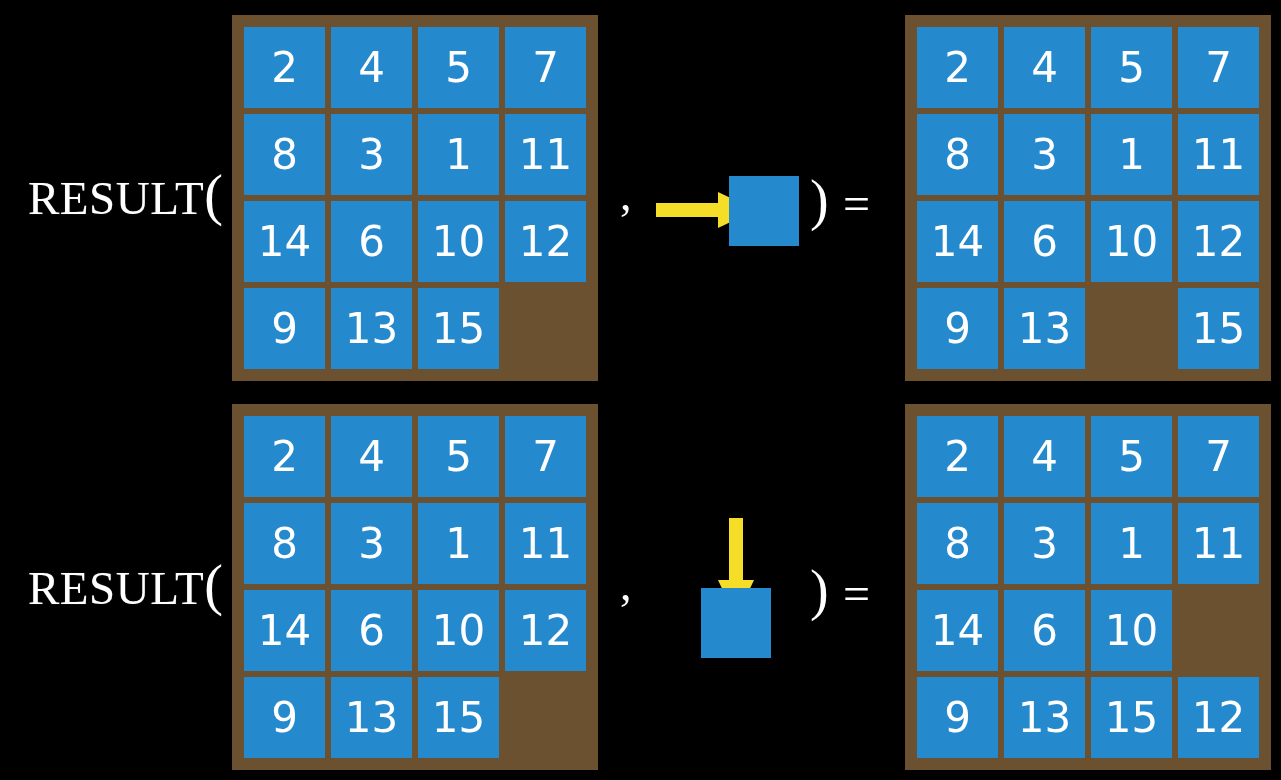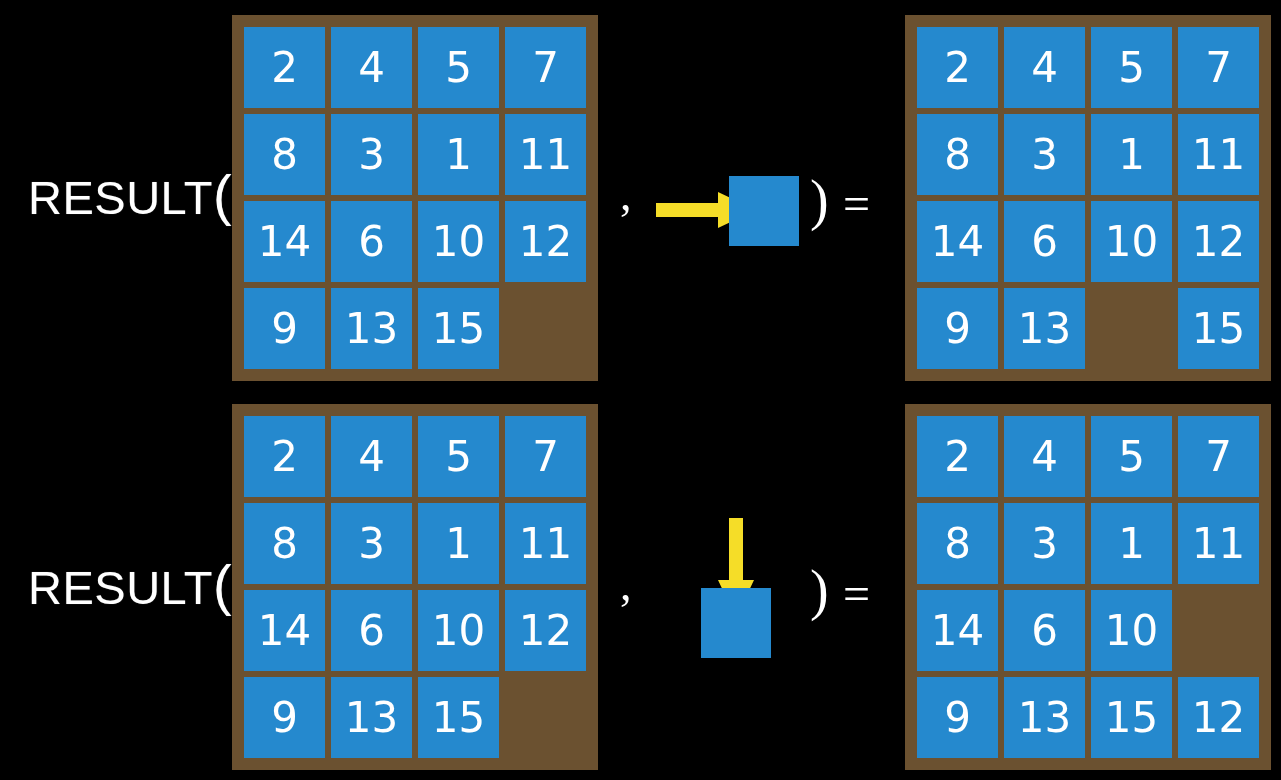--- a/index.html
+++ b/index.html
@@ -32,21 +32,21 @@
   .eq-row.row-1 { top: 0; }
   .eq-row.row-2 { top: 390px; }
 
   
   .result-label {
     position: absolute;
     left: 28px;
     top: 50%;
     transform: translateY(-50%);
     color: #ffffff;
-    font-family: Liberation Sans, sans-serif;
+    font-family: Liberation Serif, serif;
     font-size: 47px;
     font-variant: small-caps;
     letter-spacing: 0.5px;
     white-space: nowrap;
     line-height: 1;
     text-shadow: 0 0 1px rgba(255,255,255,0.35);
   }
   .result-label .paren {
     font-variant: normal;
     font-size: 56px;

